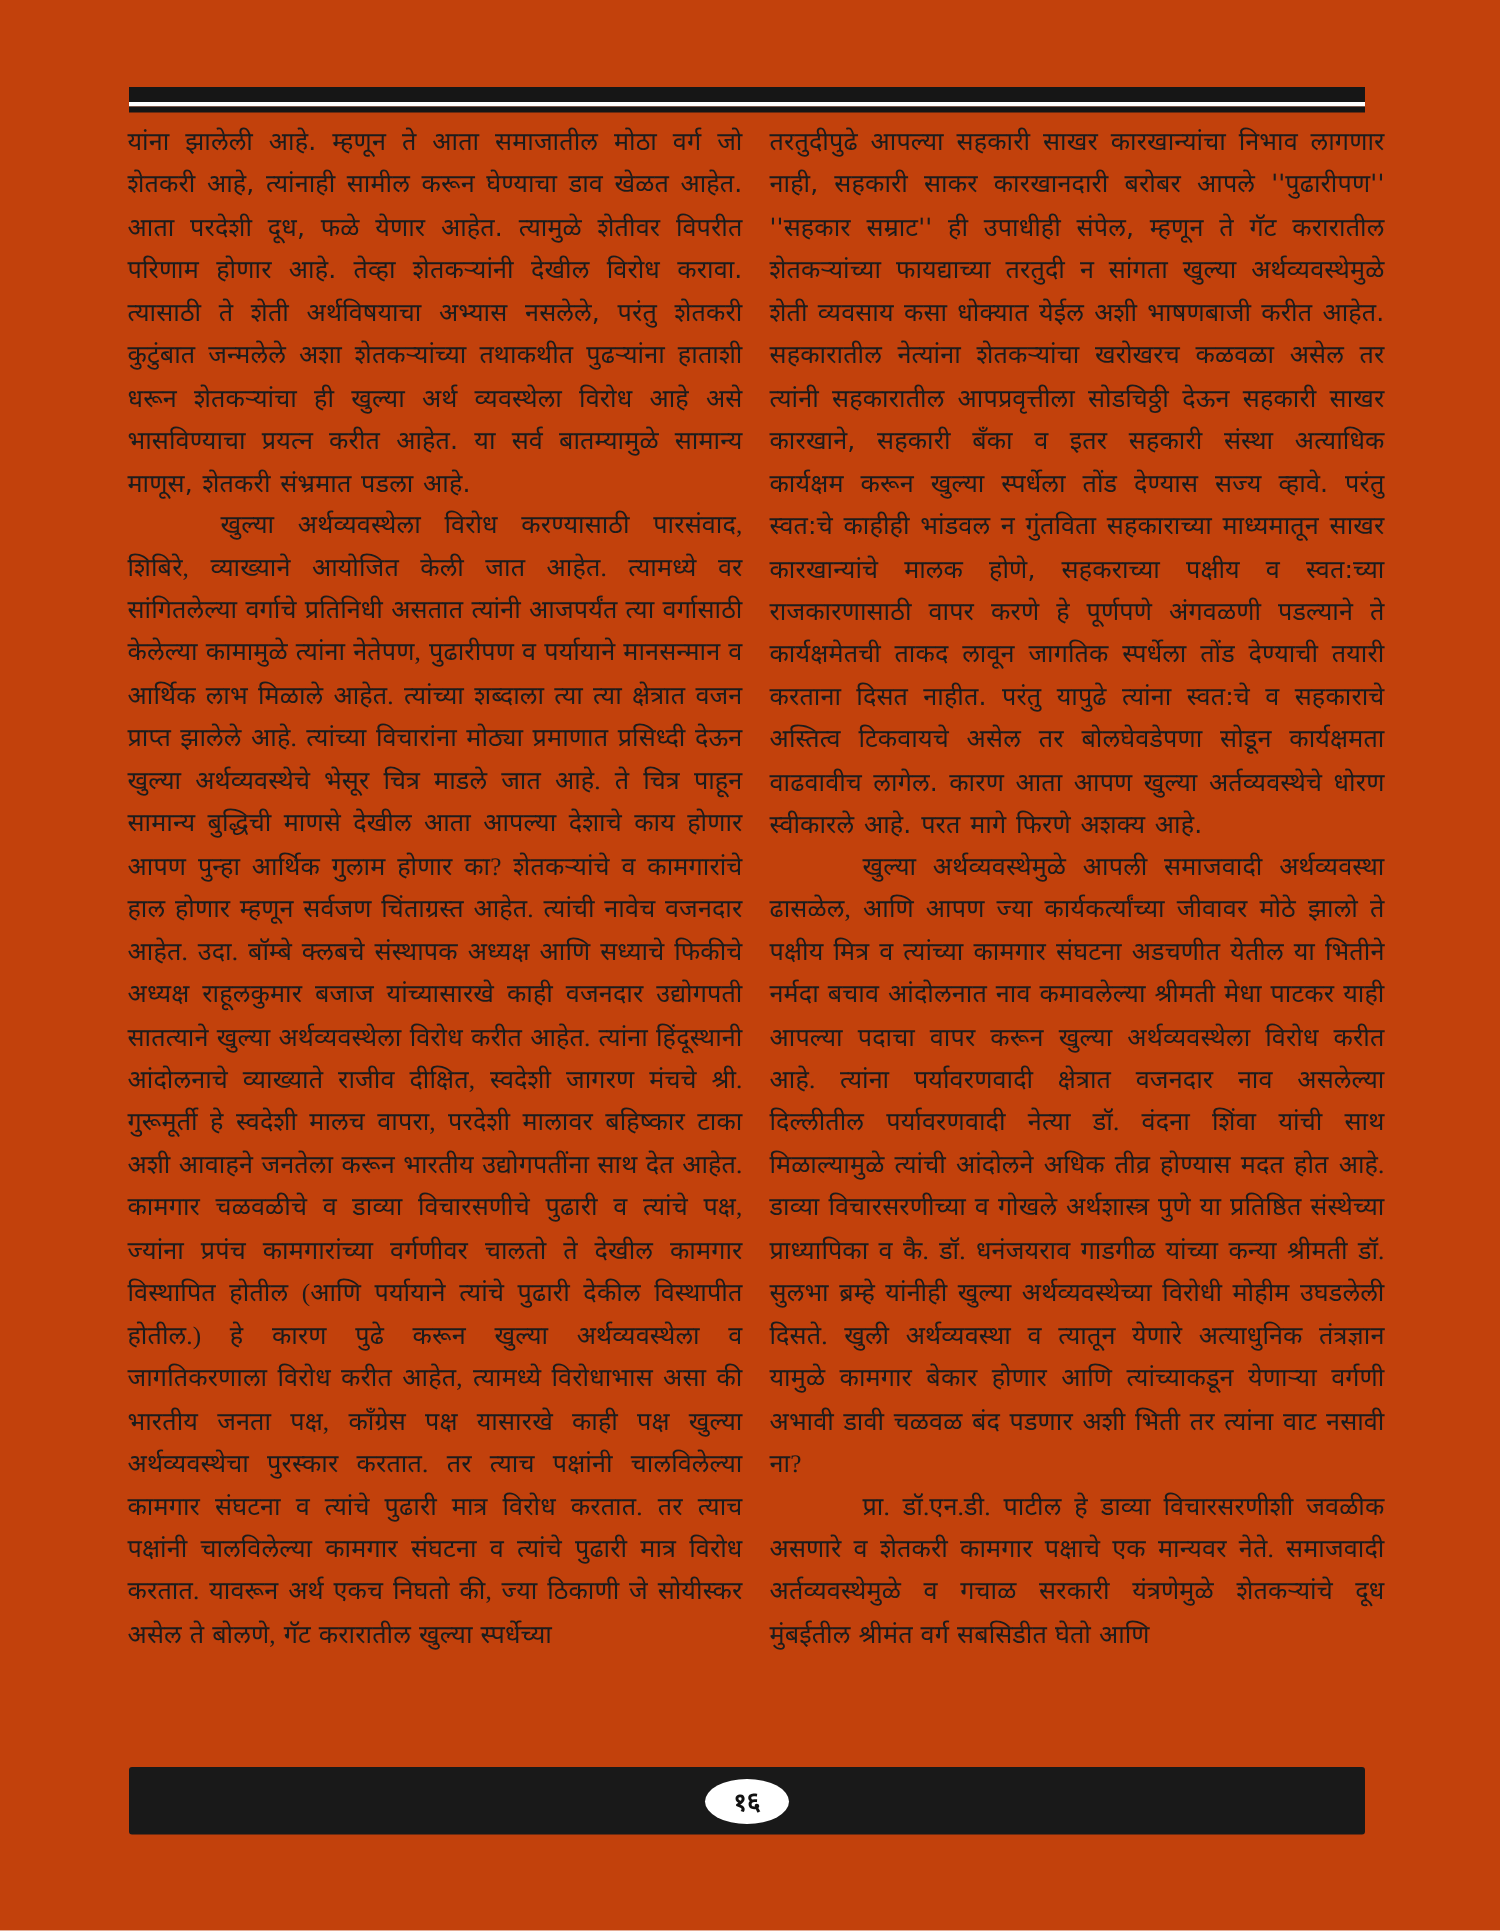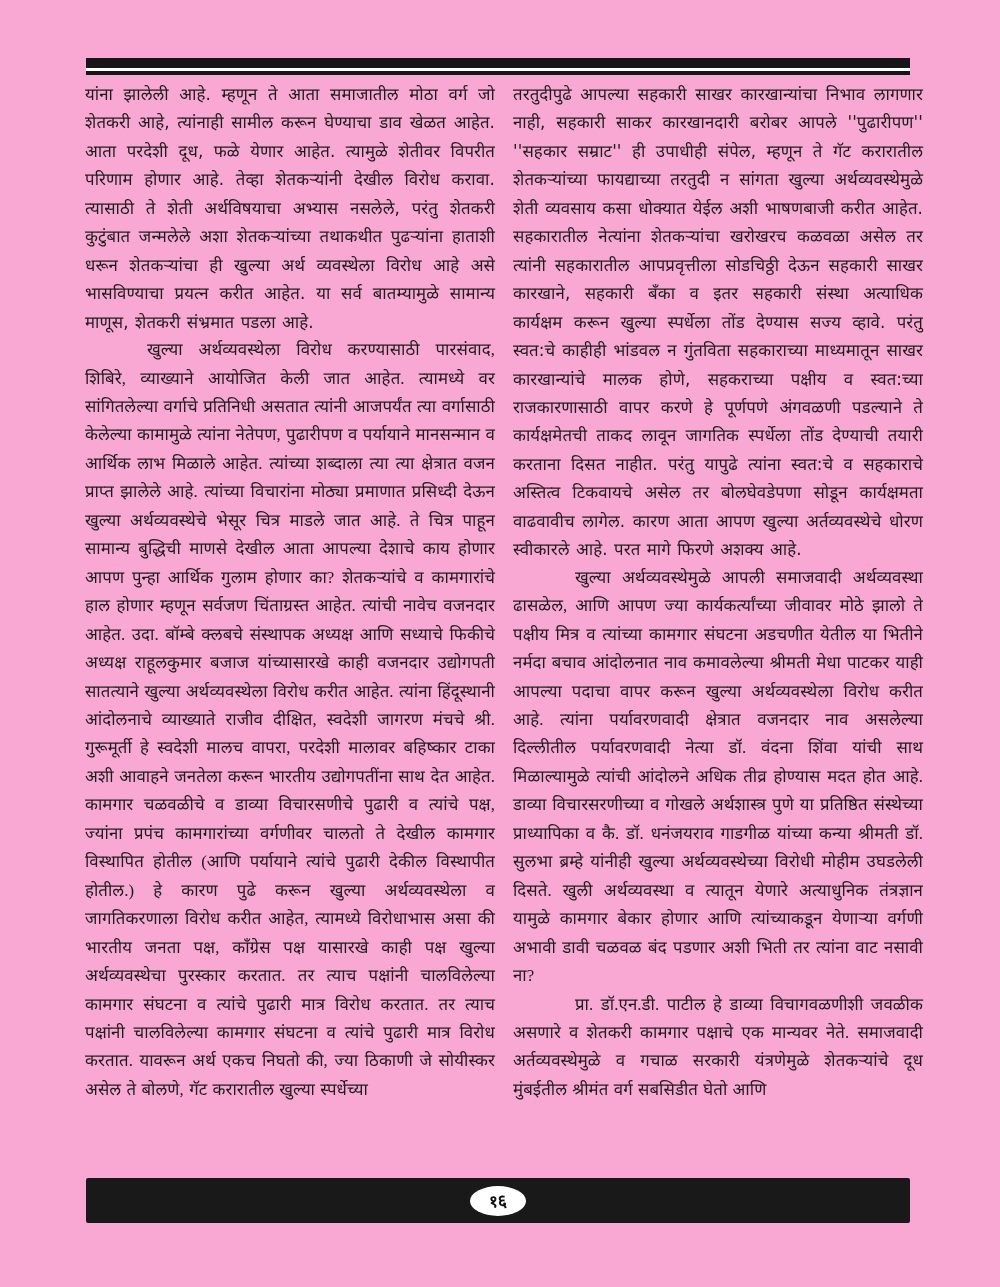--- a/index.html
+++ b/index.html
@@ -4,21 +4,21 @@
 <style>
   html, body {
     margin: 0;
     padding: 0;
     background: #ffffff;
   }
   .page {
     position: relative;
     width: 1000px;
     height: 1287px;
-    background: #f9a8d4;
+    background: #c2410c;
     overflow: hidden;
     font-family: "DejaVu Sans", sans-serif;
   }
   
   .top-rule {
     position: absolute;
     top: 58px;
     left: 86px;
     width: 824px;
   }
@@ -101,21 +101,21 @@
   </div>
 
   <div class="columns">
     <div class="col">
       <p>यांना झालेली आहे. म्हणून ते आता समाजातील मोठा वर्ग जो शेतकरी आहे, त्यांनाही सामील करून घेण्याचा डाव खेळत आहेत. आता परदेशी दूध, फळे येणार आहेत. त्यामुळे शेतीवर विपरीत परिणाम होणार आहे. तेव्हा शेतकऱ्यांनी देखील विरोध करावा. त्यासाठी ते शेती अर्थविषयाचा अभ्यास नसलेले, परंतु शेतकरी कुटुंबात जन्मलेले अशा शेतकऱ्यांच्या तथाकथीत पुढऱ्यांना हाताशी धरून शेतकऱ्यांचा ही खुल्या अर्थ व्यवस्थेला विरोध आहे असे भासविण्याचा प्रयत्न करीत आहेत. या सर्व बातम्यामुळे सामान्य माणूस, शेतकरी संभ्रमात पडला आहे.</p>
       <p class="indent">खुल्या अर्थव्यवस्थेला विरोध करण्यासाठी पारसंवाद, शिबिरे, व्याख्याने आयोजित केली जात आहेत. त्यामध्ये वर सांगितलेल्या वर्गाचे प्रतिनिधी असतात त्यांनी आजपर्यंत त्या वर्गासाठी केलेल्या कामामुळे त्यांना नेतेपण, पुढारीपण व पर्यायाने मानसन्मान व आर्थिक लाभ मिळाले आहेत. त्यांच्या शब्दाला त्या त्या क्षेत्रात वजन प्राप्त झालेले आहे. त्यांच्या विचारांना मोठ्या प्रमाणात प्रसिध्दी देऊन खुल्या अर्थव्यवस्थेचे भेसूर चित्र माडले जात आहे. ते चित्र पाहून सामान्य बुद्धिची माणसे देखील आता आपल्या देशाचे काय होणार आपण पुन्हा आर्थिक गुलाम होणार का? शेतकऱ्यांचे व कामगारांचे हाल होणार म्हणून सर्वजण चिंताग्रस्त आहेत. त्यांची नावेच वजनदार आहेत. उदा. बॉम्बे क्लबचे संस्थापक अध्यक्ष आणि सध्याचे फिकीचे अध्यक्ष राहूलकुमार बजाज यांच्यासारखे काही वजनदार उद्योगपती सातत्याने खुल्या अर्थव्यवस्थेला विरोध करीत आहेत. त्यांना हिंदूस्थानी आंदोलनाचे व्याख्याते राजीव दीक्षित, स्वदेशी जागरण मंचचे श्री. गुरूमूर्ती हे स्वदेशी मालच वापरा, परदेशी मालावर बहिष्कार टाका अशी आवाहने जनतेला करून भारतीय उद्योगपतींना साथ देत आहेत. कामगार चळवळीचे व डाव्या विचारसणीचे पुढारी व त्यांचे पक्ष, ज्यांना प्रपंच कामगारांच्या वर्गणीवर चालतो ते देखील कामगार विस्थापित होतील (आणि पर्यायाने त्यांचे पुढारी देकील विस्थापीत होतील.) हे कारण पुढे करून खुल्या अर्थव्यवस्थेला व जागतिकरणाला विरोध करीत आहेत, त्यामध्ये विरोधाभास असा की भारतीय जनता पक्ष, काँग्रेस पक्ष यासारखे काही पक्ष खुल्या अर्थव्यवस्थेचा पुरस्कार करतात. तर त्याच पक्षांनी चालविलेल्या कामगार संघटना व त्यांचे पुढारी मात्र विरोध करतात. तर त्याच पक्षांनी चालविलेल्या कामगार संघटना व त्यांचे पुढारी मात्र विरोध करतात. यावरून अर्थ एकच निघतो की, ज्या ठिकाणी जे सोयीस्कर असेल ते बोलणे, गॅट करारातील खुल्या स्पर्धेच्या</p>
     </div>
     <div class="col">
       <p>तरतुदीपुढे आपल्या सहकारी साखर कारखान्यांचा निभाव लागणार नाही, सहकारी साकर कारखानदारी बरोबर आपले ''पुढारीपण'' ''सहकार सम्राट'' ही उपाधीही संपेल, म्हणून ते गॅट करारातील शेतकऱ्यांच्या फायद्याच्या तरतुदी न सांगता खुल्या अर्थव्यवस्थेमुळे शेती व्यवसाय कसा धोक्यात येईल अशी भाषणबाजी करीत आहेत. सहकारातील नेत्यांना शेतकऱ्यांचा खरोखरच कळवळा असेल तर त्यांनी सहकारातील आपप्रवृत्तीला सोडचिठ्ठी देऊन सहकारी साखर कारखाने, सहकारी बँका व इतर सहकारी संस्था अत्याधिक कार्यक्षम करून खुल्या स्पर्धेला तोंड देण्यास सज्य व्हावे. परंतु स्वत:चे काहीही भांडवल न गुंतविता सहकाराच्या माध्यमातून साखर कारखान्यांचे मालक होणे, सहकराच्या पक्षीय व स्वत:च्या राजकारणासाठी वापर करणे हे पूर्णपणे अंगवळणी पडल्याने ते कार्यक्षमेतची ताकद लावून जागतिक स्पर्धेला तोंड देण्याची तयारी करताना दिसत नाहीत. परंतु यापुढे त्यांना स्वत:चे व सहकाराचे अस्तित्व टिकवायचे असेल तर बोलघेवडेपणा सोडून कार्यक्षमता वाढवावीच लागेल. कारण आता आपण खुल्या अर्तव्यवस्थेचे धोरण स्वीकारले आहे. परत मागे फिरणे अशक्य आहे.</p>
       <p class="indent">खुल्या अर्थव्यवस्थेमुळे आपली समाजवादी अर्थव्यवस्था ढासळेल, आणि आपण ज्या कार्यकर्त्यांच्या जीवावर मोठे झालो ते पक्षीय मित्र व त्यांच्या कामगार संघटना अडचणीत येतील या भितीने नर्मदा बचाव आंदोलनात नाव कमावलेल्या श्रीमती मेधा पाटकर याही आपल्या पदाचा वापर करून खुल्या अर्थव्यवस्थेला विरोध करीत आहे. त्यांना पर्यावरणवादी क्षेत्रात वजनदार नाव असलेल्या दिल्लीतील पर्यावरणवादी नेत्या डॉ. वंदना शिंवा यांची साथ मिळाल्यामुळे त्यांची आंदोलने अधिक तीव्र होण्यास मदत होत आहे. डाव्या विचारसरणीच्या व गोखले अर्थशास्त्र पुणे या प्रतिष्ठित संस्थेच्या प्राध्यापिका व कै. डॉ. धनंजयराव गाडगीळ यांच्या कन्या श्रीमती डॉ. सुलभा ब्रम्हे यांनीही खुल्या अर्थव्यवस्थेच्या विरोधी मोहीम उघडलेली दिसते. खुली अर्थव्यवस्था व त्यातून येणारे अत्याधुनिक तंत्रज्ञान यामुळे कामगार बेकार होणार आणि त्यांच्याकडून येणाऱ्या वर्गणी अभावी डावी चळवळ बंद पडणार अशी भिती तर त्यांना वाट नसावी ना?</p>
-      <p class="indent">प्रा. डॉ.एन.डी. पाटील हे डाव्या विचागवळणीशी जवळीक असणारे व शेतकरी कामगार पक्षाचे एक मान्यवर नेते. समाजवादी अर्तव्यवस्थेमुळे व गचाळ सरकारी यंत्रणेमुळे शेतकऱ्यांचे दूध मुंबईतील श्रीमंत वर्ग सबसिडीत घेतो आणि</p>
+      <p class="indent">प्रा. डॉ.एन.डी. पाटील हे डाव्या विचारसरणीशी जवळीक असणारे व शेतकरी कामगार पक्षाचे एक मान्यवर नेते. समाजवादी अर्तव्यवस्थेमुळे व गचाळ सरकारी यंत्रणेमुळे शेतकऱ्यांचे दूध मुंबईतील श्रीमंत वर्ग सबसिडीत घेतो आणि</p>
     </div>
   </div>
 
   <div class="footer-bar">
     <div class="page-number-badge">
       <span class="page-number">१६</span>
     </div>
   </div>
 
 </div>

